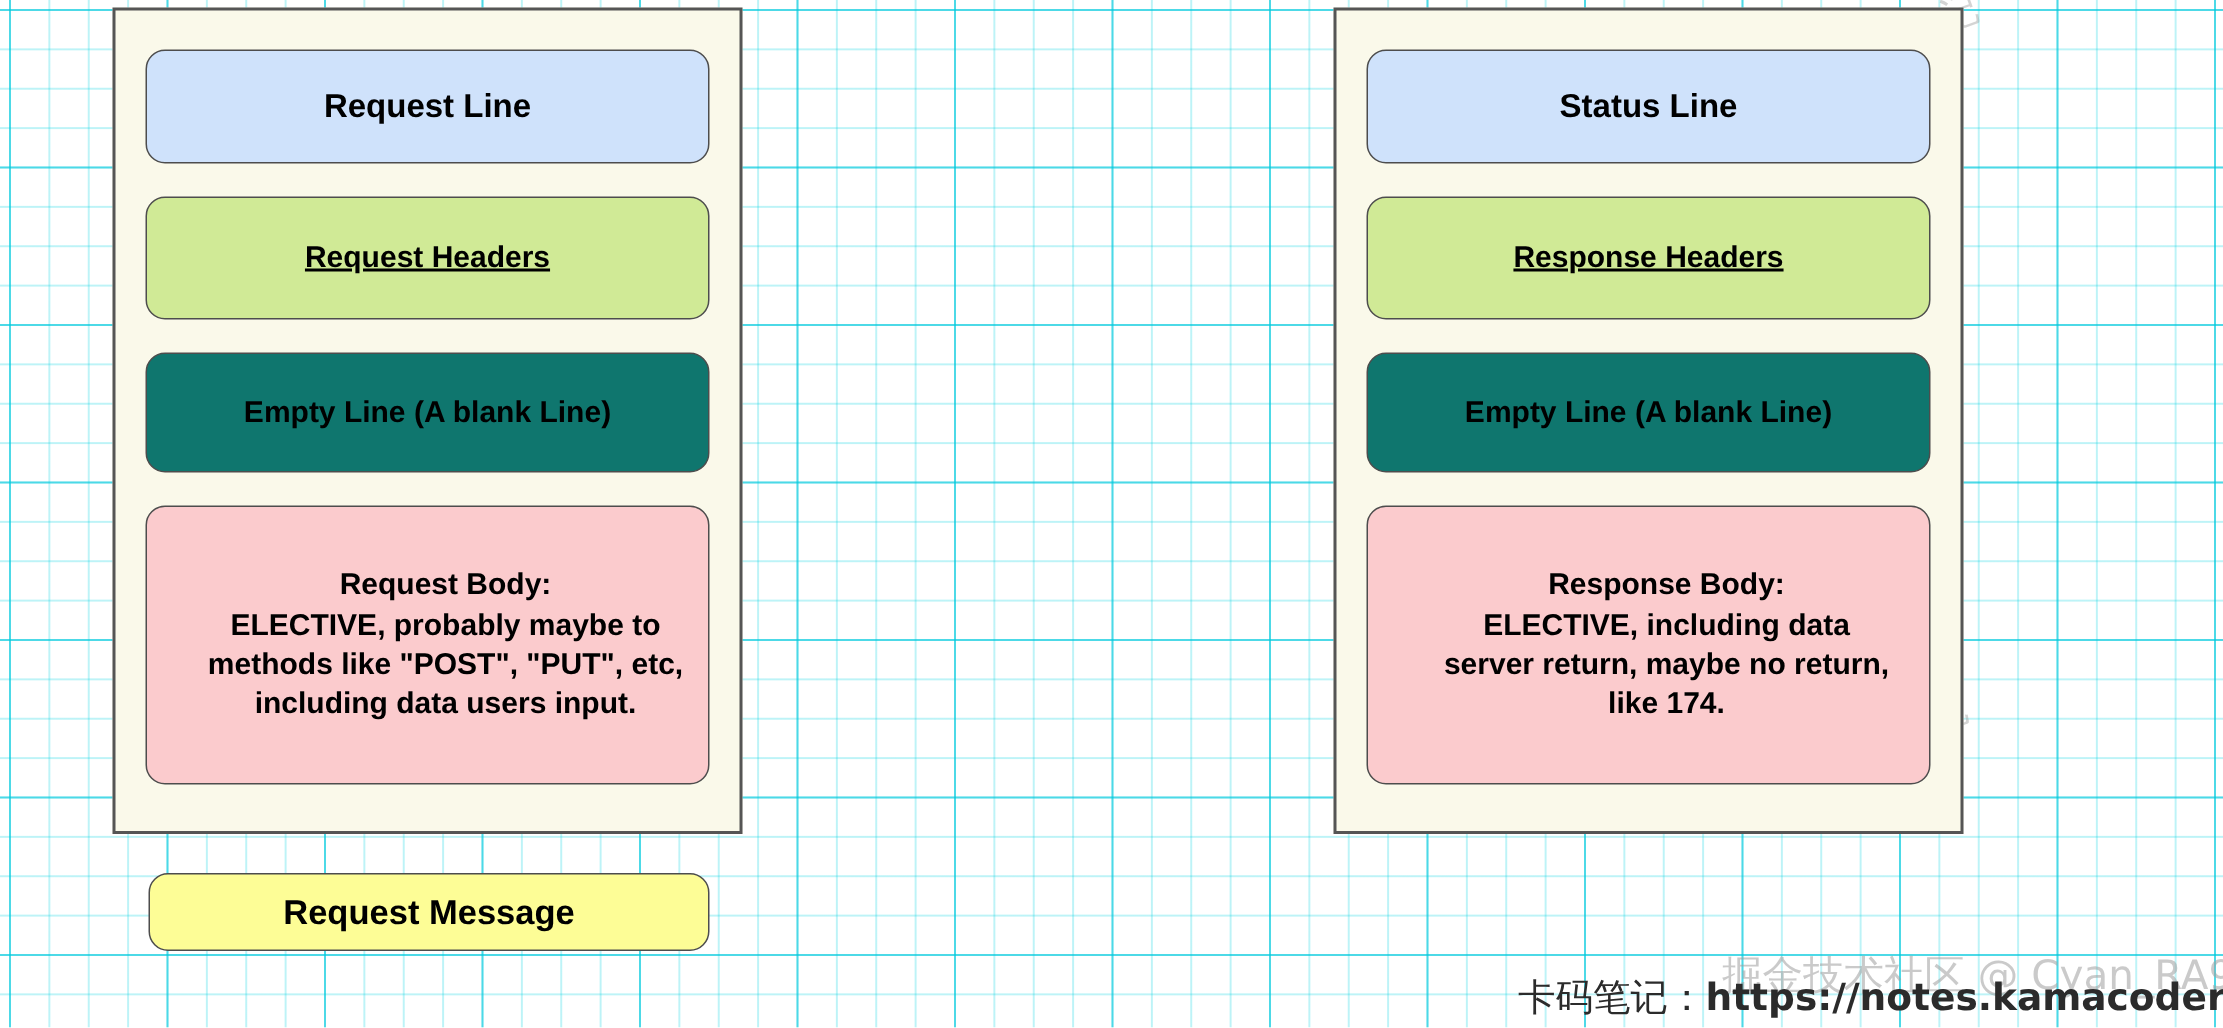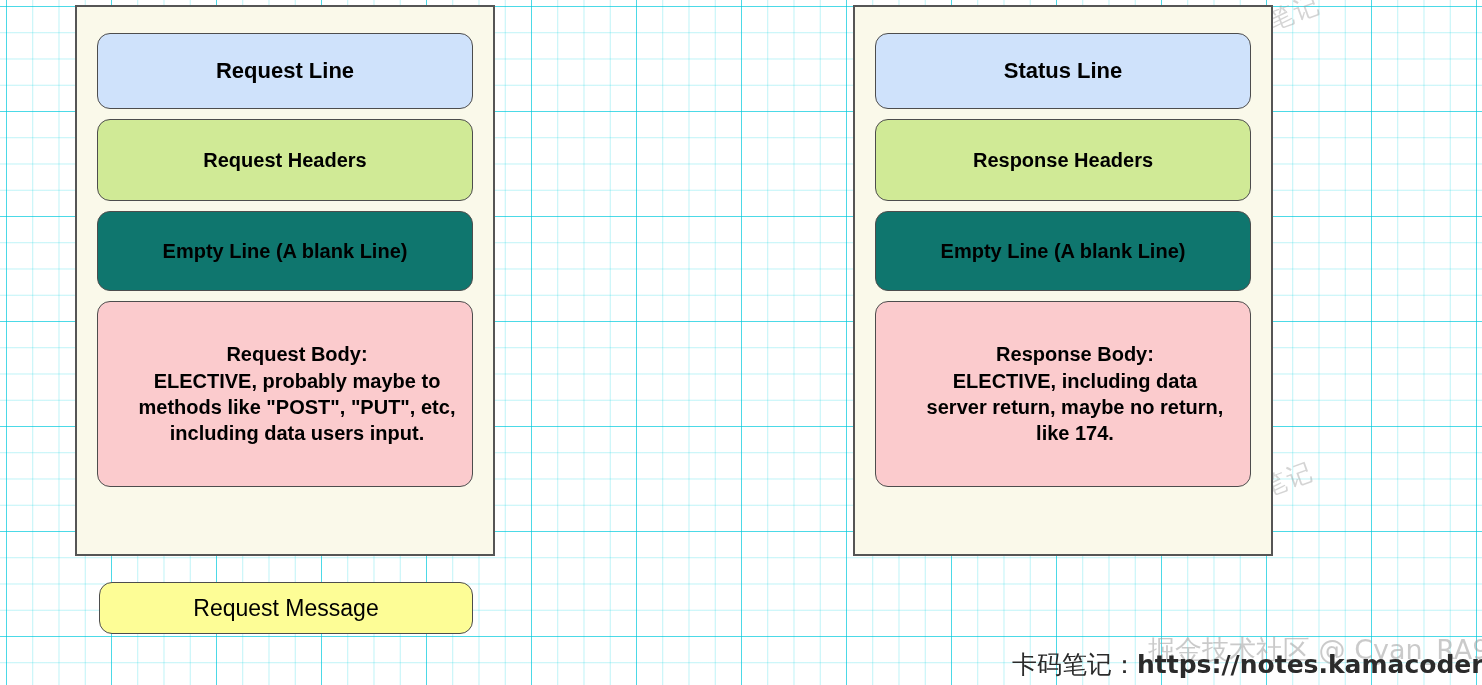--- a/index.html
+++ b/index.html
@@ -47,21 +47,21 @@
     pointer-events: none;
     user-select: none;
   }
 
   
   .column {
     position: absolute;
     top: 5px;
   }
   #request-column  { left: 75px;  }
-  #response-column { left: 853px; }
+  #response-column { left: 889px; }
 
   .message-container {
     width: 420px;
     height: 551px;
     box-sizing: border-box;
     background: #faf9ea;
     border: 2px solid #555555;
     padding: 26px 20px 0 20px;
   }
 
@@ -69,25 +69,25 @@
     box-sizing: border-box;
     width: 100%;
     border: 1.6px solid #4d4d4d;
     border-radius: 13px;
     display: flex;
     align-items: center;
     justify-content: center;
     text-align: center;
     font-weight: bold;
     color: #000000;
-    margin-bottom: 10px;
+    margin-bottom: 22px;
   }
 
   .part-line    { height: 76px;  background: #cfe2fb; font-size: 22px; }
-  .part-headers { height: 82px;  background: #d0ea96; font-size: 20px; }
+  .part-headers { height: 82px;  background: #d0ea96; font-size: 20px; text-decoration: underline; }
   .part-empty   { height: 80px;  background: #0f766e; font-size: 20px; }
   .part-body    {
     height: 186px;
     background: #fbcbcd;
     font-size: 20px;
     line-height: 1.32;
     padding: 0 8px;
     margin-bottom: 0;
   }
   .part-body .line { display: block; margin-left: 24px; }
@@ -97,21 +97,21 @@
     width: 374px;
     height: 52px;
     margin: 26px 0 0 24px;
     background: #fdfd96;
     border: 1.8px solid #4d4d4d;
     border-radius: 13px;
     display: flex;
     align-items: center;
     justify-content: center;
     font-size: 23px;
-    font-weight: normal;
+    font-weight: bold;
     color: #000000;
   }
 
   
   #footer-note {
     position: absolute;
     left: 1012px;
     top: 648px;
     font-size: 25px;
     font-weight: bold;

